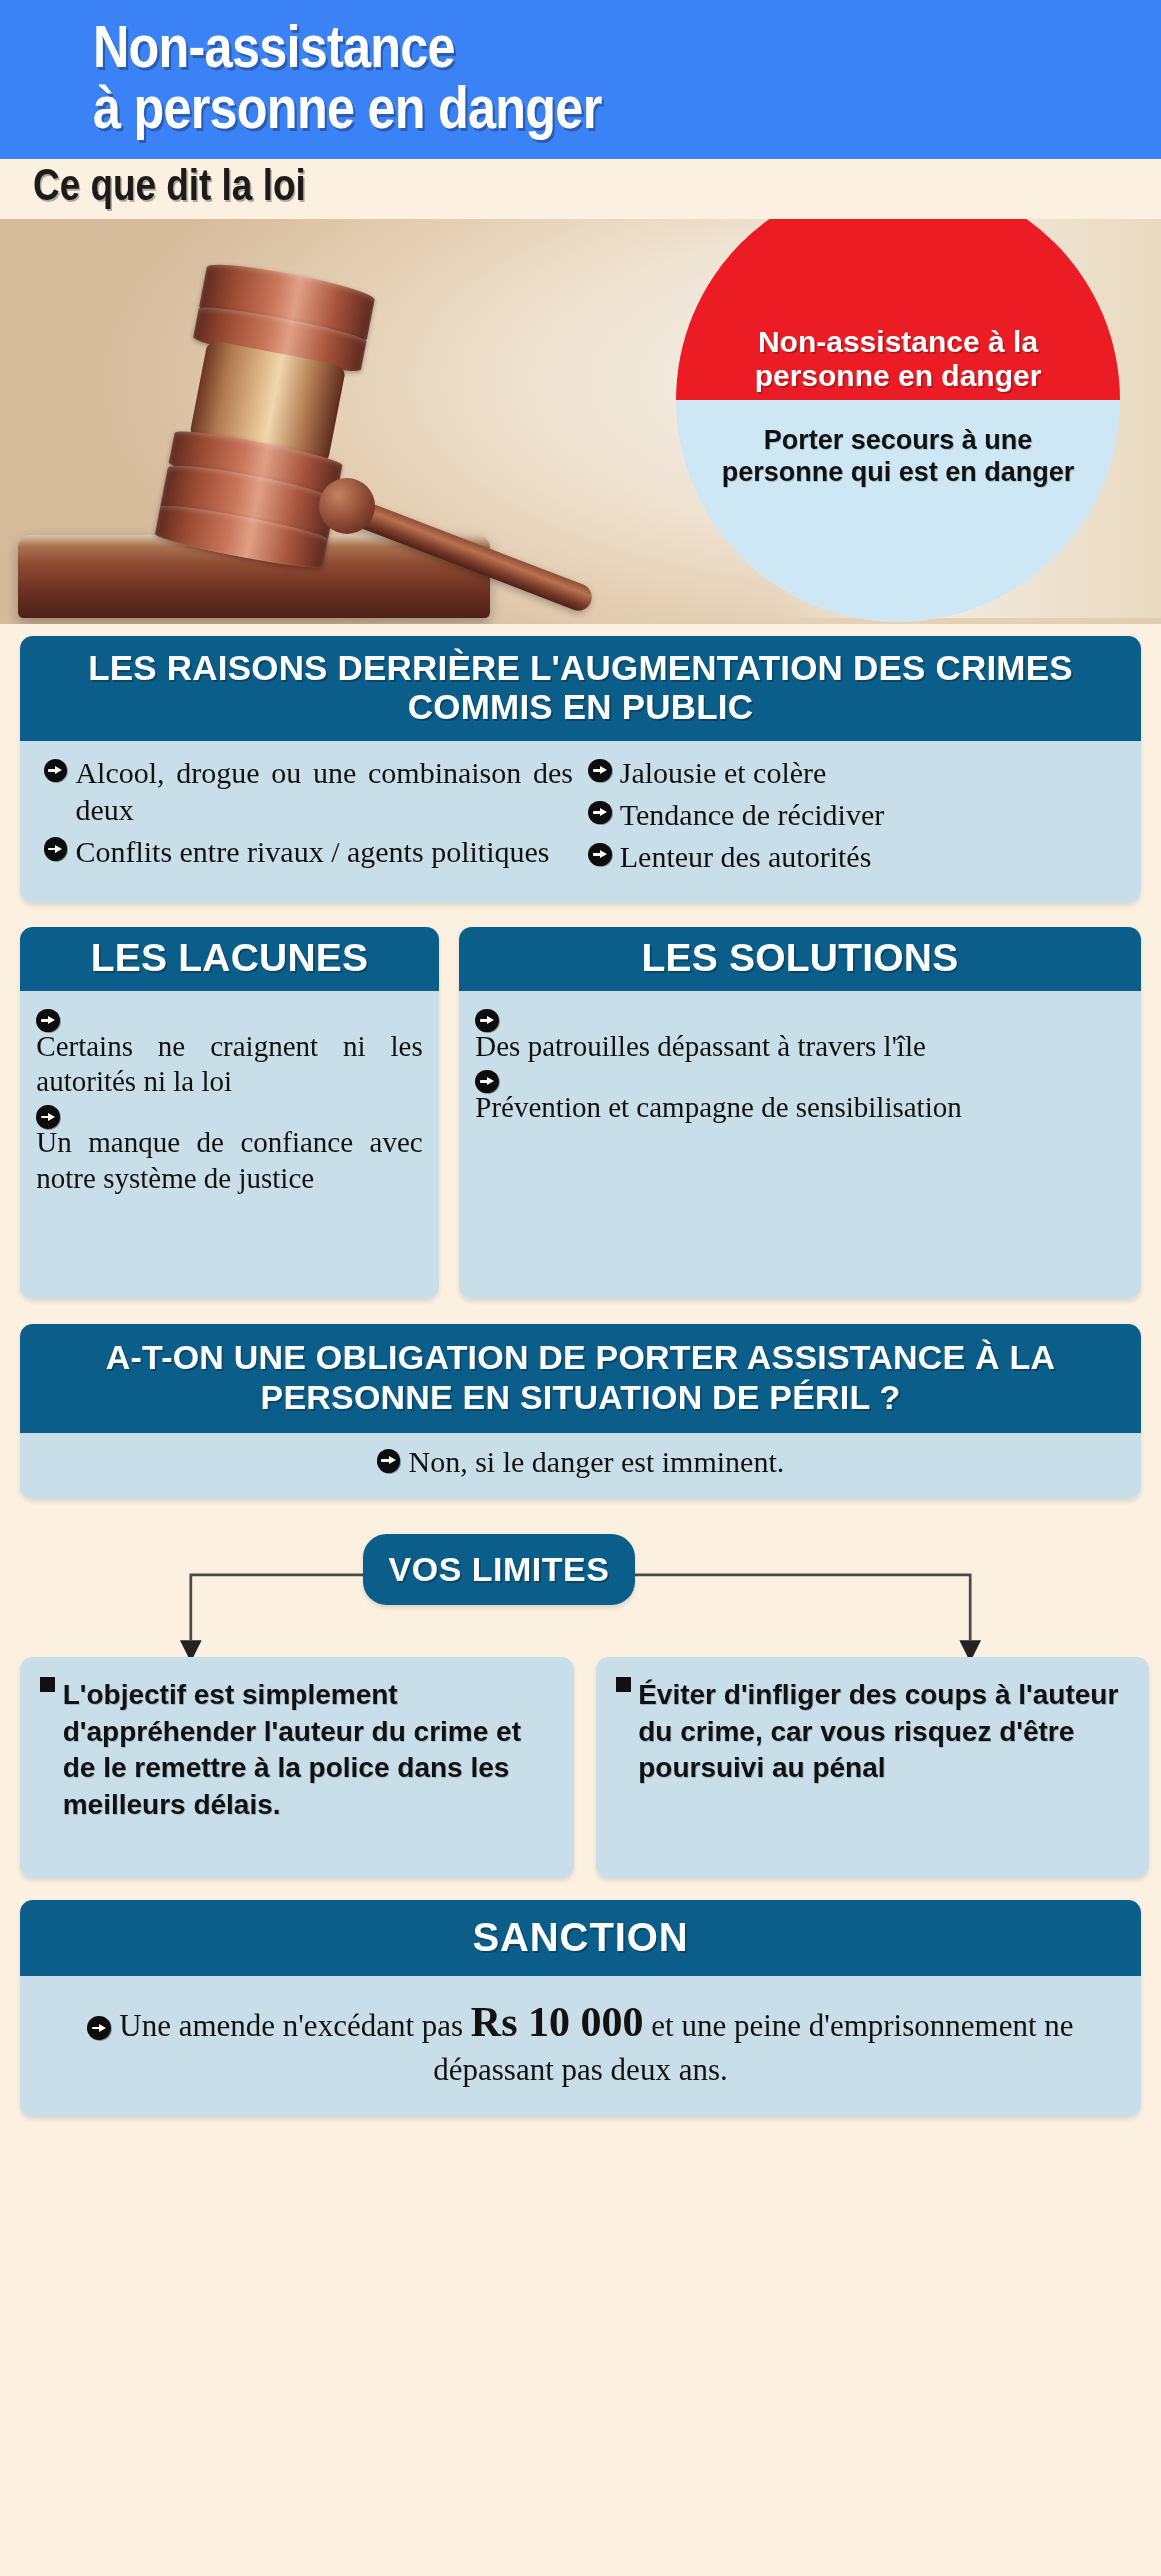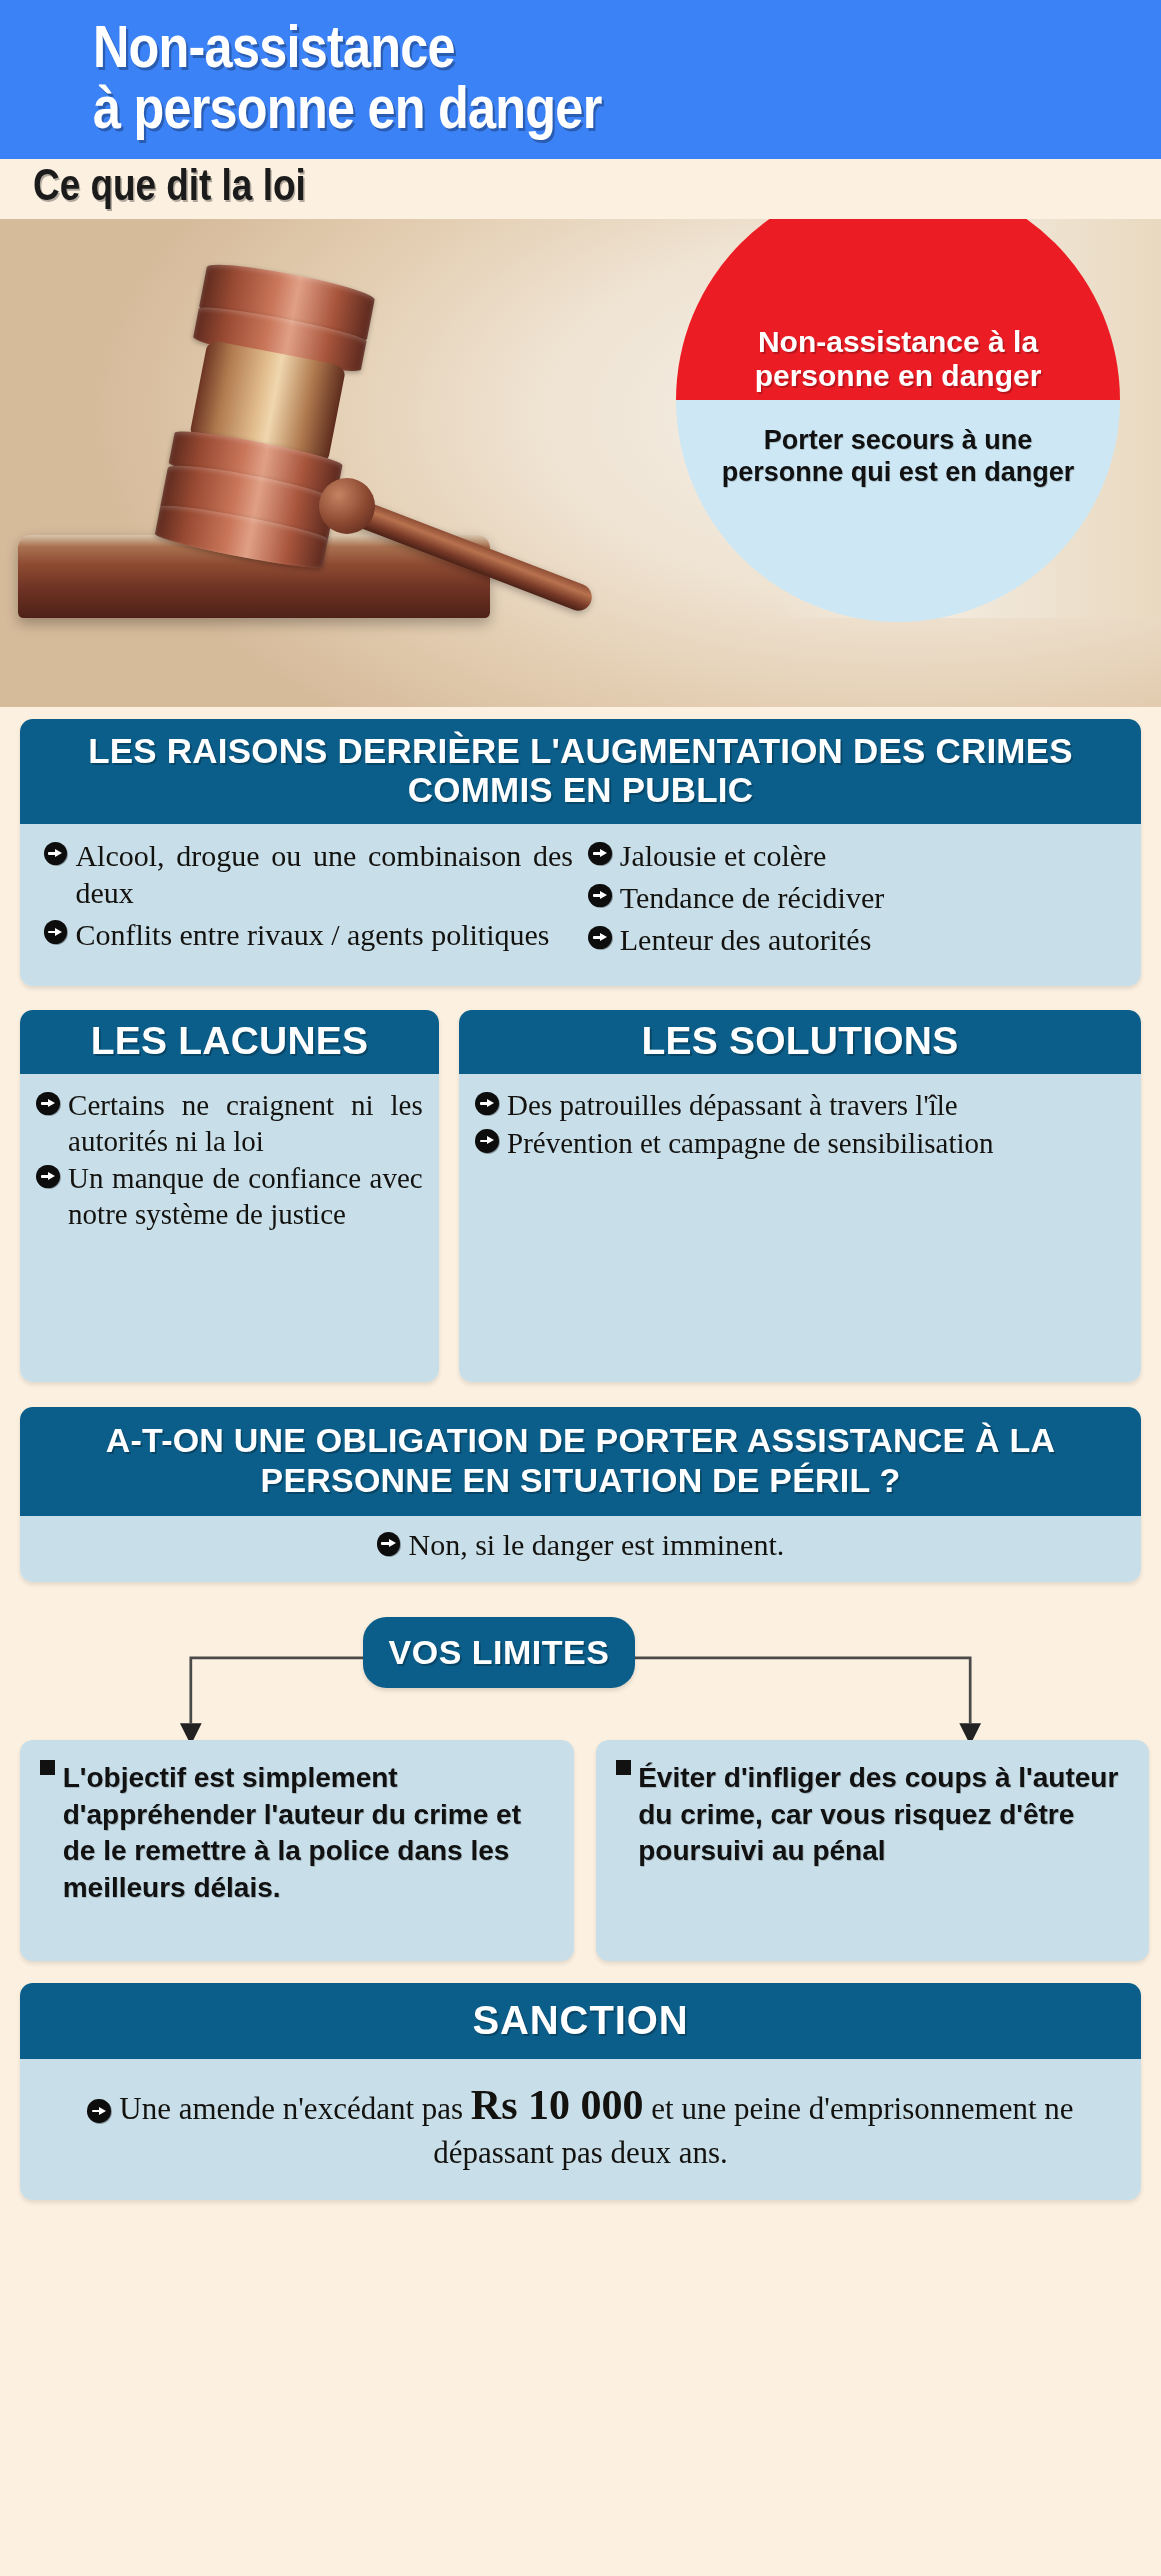--- a/index.html
+++ b/index.html
@@ -43,21 +43,21 @@
     color:#1b1b1b;
     transform:scaleX(.82);
     transform-origin:left top;
     text-shadow:1.8px 1.8px 0 rgba(0,0,0,.3);
     white-space:nowrap;
   }
 
   
   .hero{
     position:relative;
-    height:488px;
+    height:405px;
     width:1161px;
     overflow:hidden;
     background:
       radial-gradient(ellipse 70% 85% at 78% 40%, #f6f3ee 0%, #efe3d2 45%, #e3cdb1 75%, #d6bb9b 100%),
       linear-gradient(100deg,#efe2cf 0%,#e9d9c2 40%,#f5efe6 100%);
   }
   
   .gavel{
     position:absolute; left:0; top:0; width:689px; height:399px;
   }
@@ -198,21 +198,21 @@
   #raisons .col{ width:50%; }
   #raisons ul.bul li{ font-size:30px; line-height:1.22; margin-bottom:5.4px; }
   #raisons .col.a .tx{ text-align:justify; }
 
   
   #two{ margin:23.6px 20px 0 20px; display:flex; gap:20px; align-items:flex-start; }
   #two .lac{ width:419px; }
   #two .sol{ flex:1; }
   #two .hdr{ font-size:39px; padding:9px 9px 11px; }
   #two .body{ padding:14.5px 16.3px 20px; min-height:308px; }
-  #two ul.bul li{ font-size:29px; line-height:1.23; margin-bottom:1.8px; }
+  #two ul.bul li{ font-size:29px; line-height:1.23; margin-bottom:1.8px;flex-direction:column; }
   #two .lac .tx{ text-align:justify; }
   #two .sol .tx{ text-align:justify; }
 
   
   #oblig{ margin:25.4px 20px 0 20px; }
   #oblig .hdr{ font-size:34px; line-height:1.2; padding:12.7px 18px 14.5px; }
   #oblig .body{ padding:12.7px 18px 20px; text-align:center; }
   #oblig .body .line{
     display:inline-flex; align-items:flex-start;
     font-family:"Liberation Serif",serif; font-size:30px; color:#14120f;

